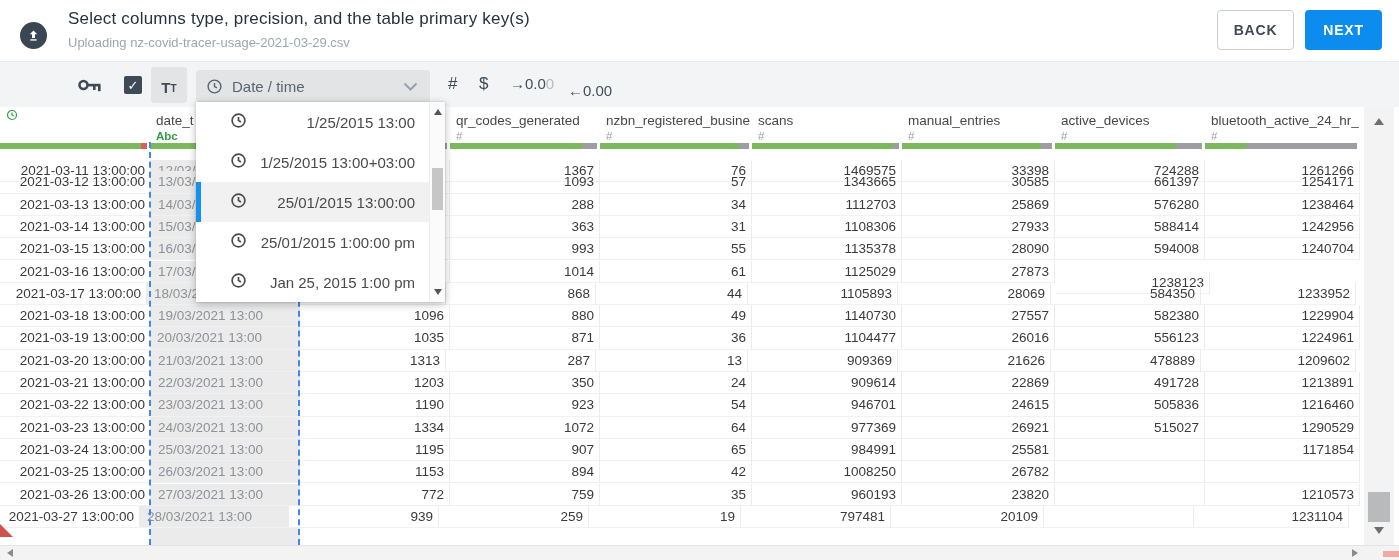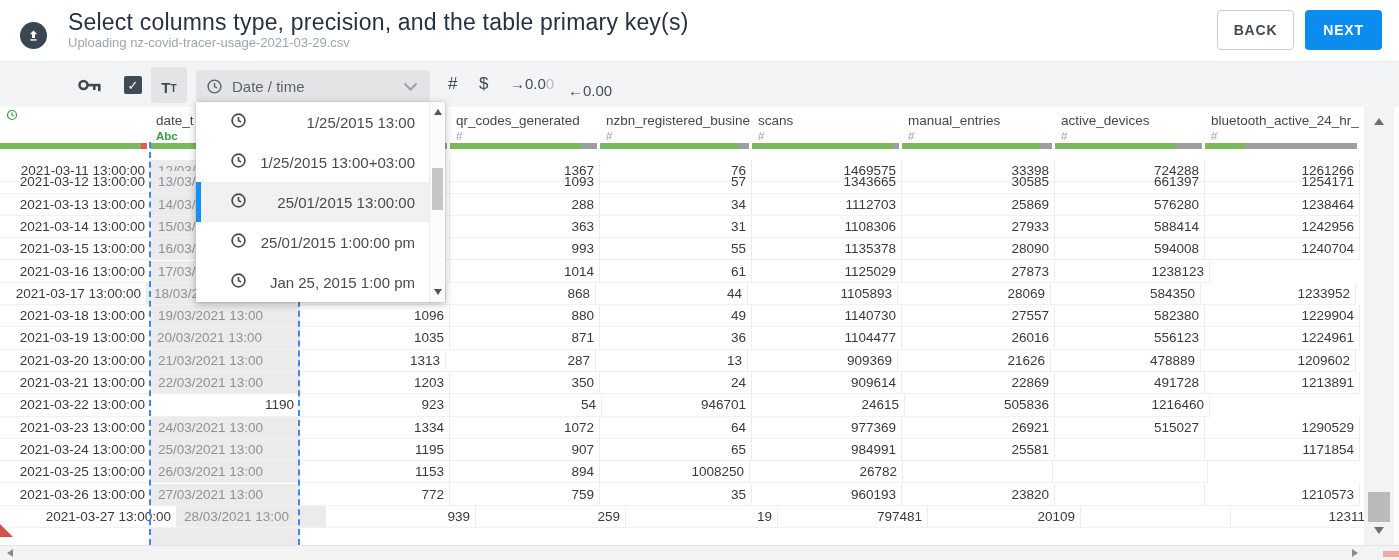--- a/index.html
+++ b/index.html
@@ -4,21 +4,21 @@
 <style>
   html,body{margin:0;padding:0;background:#fff;}
   .screen{position:relative;width:1399px;height:560px;background:#fff;overflow:hidden;
           font-family:"Liberation Sans","DejaVu Sans",sans-serif;color:#333;}
 
   
   .app-header{position:absolute;left:0;top:0;width:1399px;height:62px;background:#fff;
               border-bottom:1px solid #e9edf0;box-sizing:border-box;z-index:2;}
   .upload-badge{position:absolute;left:20px;top:22px;width:27px;height:27px;border-radius:50%;
                 background:#3a4651;display:flex;align-items:center;justify-content:center;}
-  .page-title{position:absolute;left:68px;top:9px;font-size:23px;color:#273240;letter-spacing:.2px;}
+  .page-title{position:absolute;left:68px;top:9px;font-size:17px;color:#273240;letter-spacing:.2px;}
   .page-subtitle{position:absolute;left:68px;top:35px;font-size:13px;color:#9aa7b2;}
   .btn{position:absolute;top:10px;height:40px;border-radius:4px;font-size:14px;font-weight:bold;
        letter-spacing:.8px;display:flex;align-items:center;justify-content:center;cursor:pointer;box-sizing:border-box;}
   .btn-back{left:1217px;width:77px;background:#fff;border:1px solid #c9ced3;color:#3f4a56;}
   .btn-next{left:1305px;width:77px;background:var(--accent);color:#fff;}
 
   
   .toolbar{position:absolute;left:0;top:62px;width:1399px;height:45px;background:#f3f4f6;z-index:2;}
   .tb-key{position:absolute;left:78px;top:15px;cursor:pointer;}
   .tb-check{position:absolute;left:124px;top:14px;width:18px;height:18px;background:#3e4a55;border-radius:2px;
@@ -264,21 +264,21 @@
         <div class="cell cnum" style="width: 155px;">1240704</div>
       </div>
       <div class="trow" style="top: 260.5px;">
         <div class="cell" style="width: 150px;">2021-03-16 13:00:00</div>
         <div class="cell c1" style="width: 150px;">17/03/2021 13:00</div>
         <div class="cell cnum" style="width: 150px;"></div>
         <div class="cell cnum" style="width: 150px;">1014</div>
         <div class="cell cnum" style="width: 152px;">61</div>
         <div class="cell cnum" style="width: 150px;">1125029</div>
         <div class="cell cnum" style="width: 153px;">27873</div>
-        <div class="cell cnum" style="width: 155px;">1238123</div>
+        <div class="cell cnum" style="width: 155px; margin-top: 11px;">1238123</div>
       </div>
       <div class="trow" style="top: 282.8px;">
         <div class="cell" style="width: 146px;">2021-03-17 13:00:00</div>
         <div class="cell c1" style="width: 150px;">18/03/2021 13:00</div>
         <div class="cell cnum" style="width: 150px;"></div>
         <div class="cell cnum" style="width: 150px;">868</div>
         <div class="cell cnum" style="width: 152px;">44</div>
         <div class="cell cnum" style="width: 150px;">1105893</div>
         <div class="cell cnum" style="width: 153px;">28069</div>
         <div class="cell cnum" style="width: 150px;">584350</div>
@@ -323,20 +323,21 @@
         <div class="cell cnum" style="width: 150px;">1203</div>
         <div class="cell cnum" style="width: 150px;">350</div>
         <div class="cell cnum" style="width: 152px;">24</div>
         <div class="cell cnum" style="width: 150px;">909614</div>
         <div class="cell cnum" style="width: 153px;">22869</div>
         <div class="cell cnum" style="width: 150px;">491728</div>
         <div class="cell cnum" style="width: 155px;">1213891</div>
       </div>
       <div class="trow" style="top: 394.3px;">
         <div class="cell" style="width: 150px;">2021-03-22 13:00:00</div>
+        <div class="cell c1" style="width: 150px;">23/03/2021 13:00</div>
         <div class="cell cnum" style="width: 150px;">1190</div>
         <div class="cell cnum" style="width: 150px;">923</div>
         <div class="cell cnum" style="width: 152px;">54</div>
         <div class="cell cnum" style="width: 150px;">946701</div>
         <div class="cell cnum" style="width: 153px;">24615</div>
         <div class="cell cnum" style="width: 150px;">505836</div>
         <div class="cell cnum" style="width: 155px;">1216460</div>
       </div>
       <div class="trow" style="top: 416.6px;">
         <div class="cell" style="width: 150px;">2021-03-23 13:00:00</div>
@@ -358,38 +359,39 @@
         <div class="cell cnum" style="width: 150px;">984991</div>
         <div class="cell cnum" style="width: 153px;">25581</div>
         <div class="cell cnum" style="width: 150px;"></div>
         <div class="cell cnum" style="width: 155px;">1171854</div>
       </div>
       <div class="trow" style="top: 461.2px;">
         <div class="cell" style="width: 150px;">2021-03-25 13:00:00</div>
         <div class="cell c1" style="width: 150px;">26/03/2021 13:00</div>
         <div class="cell cnum" style="width: 150px;">1153</div>
         <div class="cell cnum" style="width: 150px;">894</div>
+        <div class="cell cnum" style="width: 152px;">42</div>
         <div class="cell cnum" style="width: 150px;">1008250</div>
         <div class="cell cnum" style="width: 153px;">26782</div>
         <div class="cell cnum" style="width: 150px;"></div>
         <div class="cell cnum" style="width: 155px;"></div>
       </div>
       <div class="trow" style="top: 483.5px;">
         <div class="cell" style="width: 150px;">2021-03-26 13:00:00</div>
         <div class="cell c1" style="width: 150px;">27/03/2021 13:00</div>
         <div class="cell cnum" style="width: 150px;">772</div>
         <div class="cell cnum" style="width: 150px;">759</div>
         <div class="cell cnum" style="width: 152px;">35</div>
         <div class="cell cnum" style="width: 150px;">960193</div>
         <div class="cell cnum" style="width: 153px;">23820</div>
         <div class="cell cnum" style="width: 150px;"></div>
         <div class="cell cnum" style="width: 155px;">1210573</div>
       </div>
       <div class="trow" style="top: 505.8px;">
-        <div class="cell" style="width: 176px;">2021-03-27 13:00:00</div>
+        <div class="cell" style="width: 139px;">2021-03-27 13:00:00</div>
         <div class="cell c1" style="width: 150px;">28/03/2021 13:00</div>
         <div class="cell cnum" style="width: 150px;">939</div>
         <div class="cell cnum" style="width: 150px;">259</div>
         <div class="cell cnum" style="width: 152px;">19</div>
         <div class="cell cnum" style="width: 150px;">797481</div>
         <div class="cell cnum" style="width: 153px;">20109</div>
         <div class="cell cnum" style="width: 150px;"></div>
         <div class="cell cnum" style="width: 155px;">1231104</div>
       </div>
     </div>

